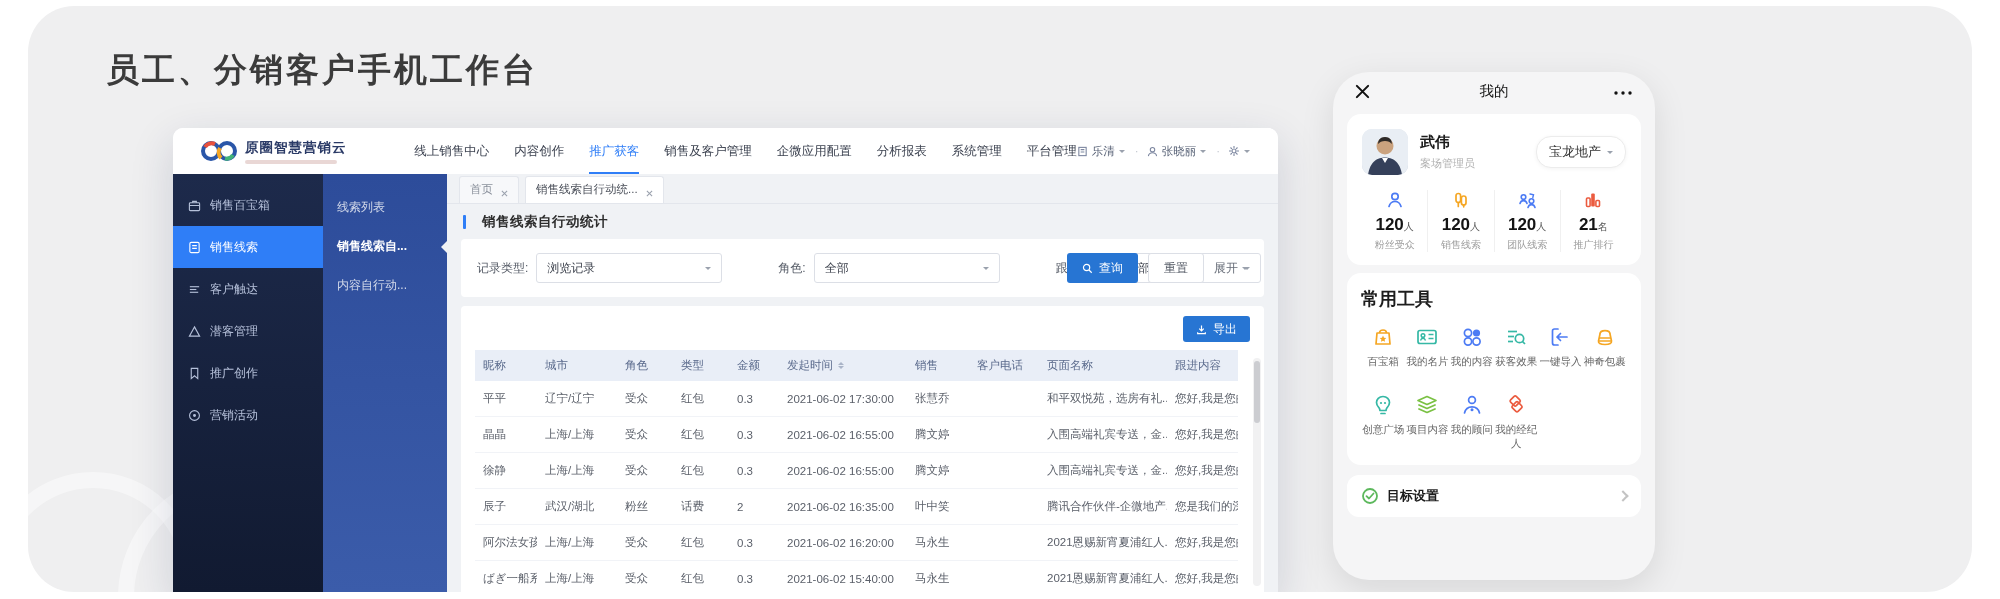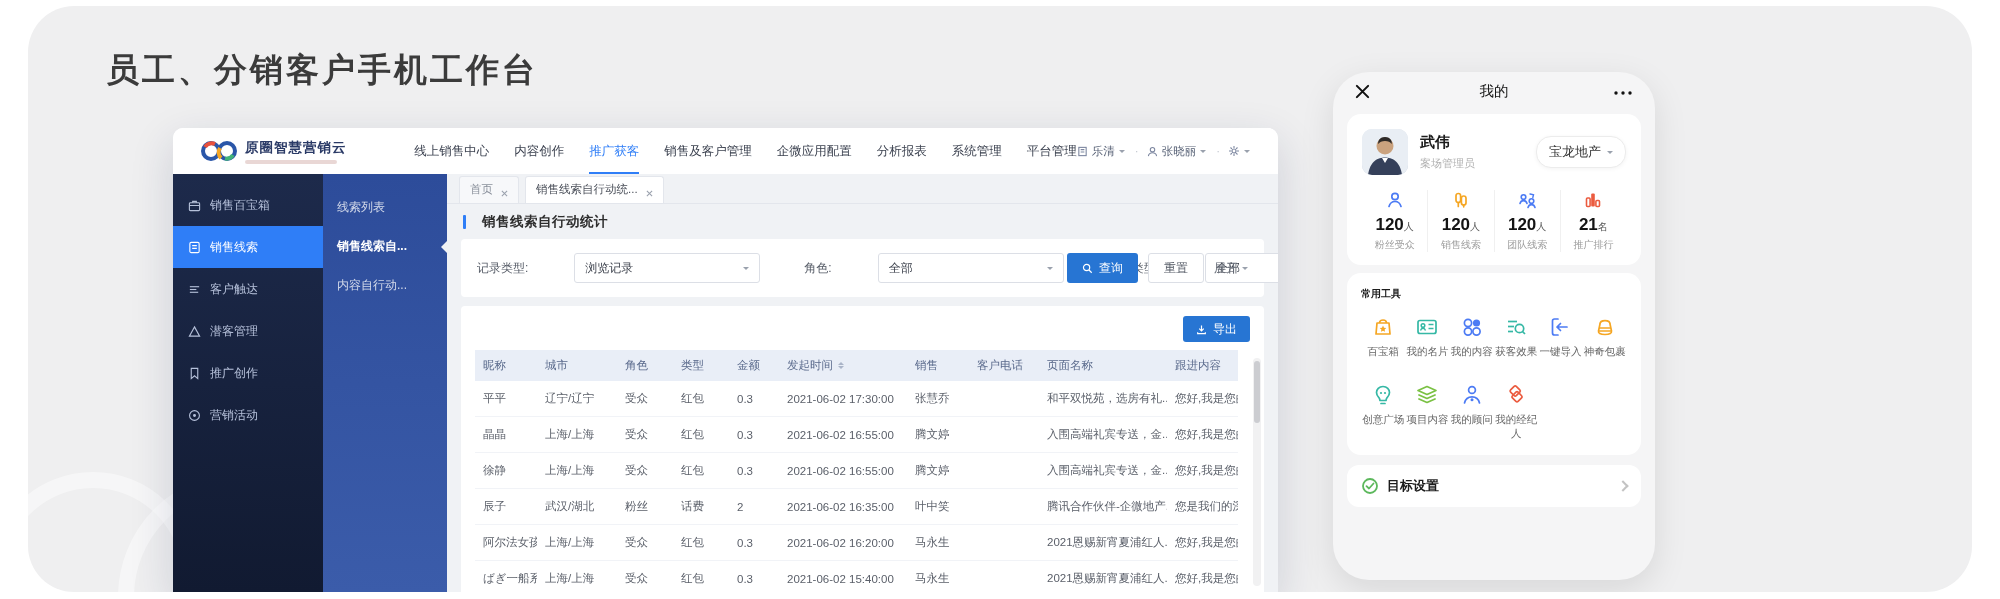--- a/index.html
+++ b/index.html
@@ -43,21 +43,21 @@
   .tab { display:flex; align-items:flex-end; gap:8px; font-size:11.5px; padding:5px 10px 6px; border:1px solid #e3e6ec; border-bottom:none; border-radius:3px 3px 0 0; cursor:pointer; white-space:nowrap; }
   .tab.home { background:#f7f8fa; color:#8b919c; }
   .tab.active { background:#fff; color:#4a4f59; }
   .tab-x { display:flex; align-items:center; }
 
   .page-title-row { display:flex; align-items:center; gap:16px; padding:9px 16px 8px; }
   .blue-bar { width:3px; height:14px; background:#2f7ef7; border-radius:1px; }
   .page-title { font-size:13.5px; font-weight:700; color:#2d2d2d; letter-spacing:.5px; }
 
   .filter-card { margin:0 14px; background:#fff; border-radius:4px; padding:14px 16px; display:flex; align-items:center; position:relative; flex:0 0 auto; }
-  .f-field { display:flex; align-items:center; margin-right:44px;gap:38px; }
+  .f-field { display:flex; align-items:center; margin-right:56px; }
   .f-label { font-size:12px; color:#555b66; margin-right:8px; white-space:nowrap; }
   .f-select { width:186px; height:30px; border:1px solid #dcdfe6; border-radius:3px; background:#fff; display:flex; align-items:center; justify-content:space-between; padding:0 10px; font-size:12px; color:#3a3f4a; cursor:pointer; }
   .f-select.narrow { width:146px; }
   .f-actions { position:absolute; right:16px; display:flex; align-items:center; gap:10px; }
   .btn-primary { height:30px; padding:0 15px; background:#2775d3; color:#fff; font-size:12px; border:none; border-radius:3px; display:flex; align-items:center; gap:6px; cursor:pointer; }
   .btn-plain { height:30px; padding:0 15px; background:#fff; color:#555b66; font-size:12px; border:1px solid #dcdfe6; border-radius:3px; display:flex; align-items:center; cursor:pointer; }
   .link-expand { display:flex; align-items:center; gap:4px; font-size:12px; color:#666c77; cursor:pointer; }
 
   .table-card { margin:9px 14px 0; background:#fff; border-radius:4px 4px 0 0; padding:10px 14px 0; flex:1; position:relative; overflow:hidden; }
   .export-row { display:flex; justify-content:flex-end; }
@@ -88,21 +88,21 @@
   .p-role { font-size:11px; color:#b3b3b3; margin-top:4px; }
   .org-pill { margin-left:auto; display:flex; align-items:center; gap:6px; background:#fff; border:1px solid #ececec; box-shadow:0 1px 4px rgba(0,0,0,0.05); border-radius:15px; padding:6px 12px; font-size:13px; color:#333; cursor:pointer; white-space:nowrap; }
   .stats { display:flex; margin-top:15px; }
   .stat { flex:1; text-align:center; }
   .stat + .stat { border-left:1px solid #f0f0f0; }
   .stat-icon { height:20px; display:flex; justify-content:center; align-items:center; margin-bottom:5px; }
   .stat-val { font-size:17px; font-weight:700; color:#141414; }
   .stat-unit { font-size:10px; font-weight:400; color:#555; }
   .stat-label { font-size:10px; color:#9c9c9c; margin-top:3px; white-space:nowrap; }
   .tools { padding:14px 14px 14px; }
-  .tools-title { font-size:10px; font-weight:700; color:#1d1d1d; }
+  .tools-title { font-size:18px; font-weight:700; color:#1d1d1d; }
   .tools-grid { display:grid; grid-template-columns:repeat(6,1fr); row-gap:23px; margin-top:13px; }
   .tool { display:flex; flex-direction:column; align-items:center; gap:5px; font-size:10.5px; color:#666; cursor:pointer; text-align:center; }
   .tool-icon { width:26px; height:26px; display:flex; align-items:center; justify-content:center; }
   .goal { margin:10px 14px; background:#fff; border-radius:12px; padding:12px 14px; display:flex; align-items:center; cursor:pointer; }
   .goal-label { font-size:13px; font-weight:700; color:#1d1d1d; margin-left:8px; }
   .chev-r { margin-left:auto; width:8px; height:8px; border-right:2px solid #c3c3c3; border-top:2px solid #c3c3c3; transform:rotate(45deg); }
   .x-icon { display:flex; }
 </style>
 </head>
 <body>

